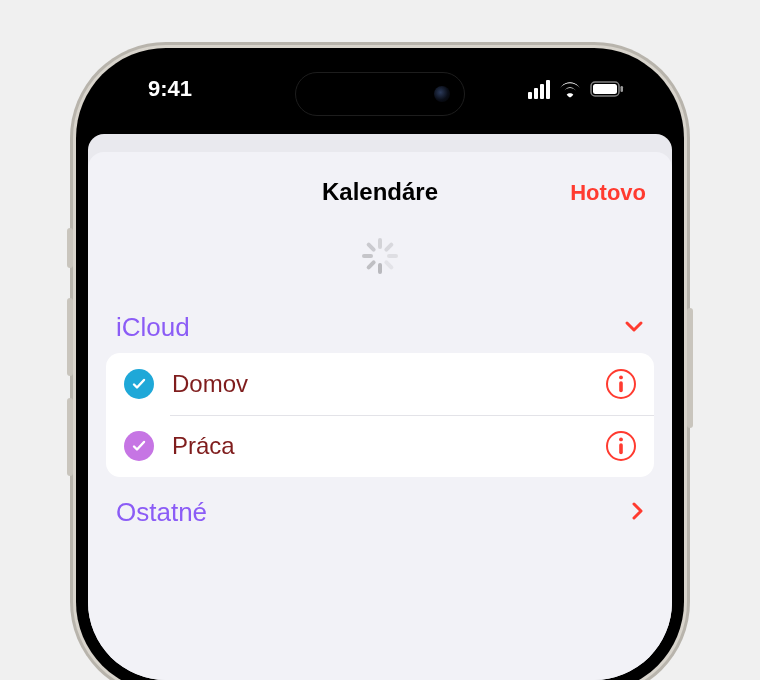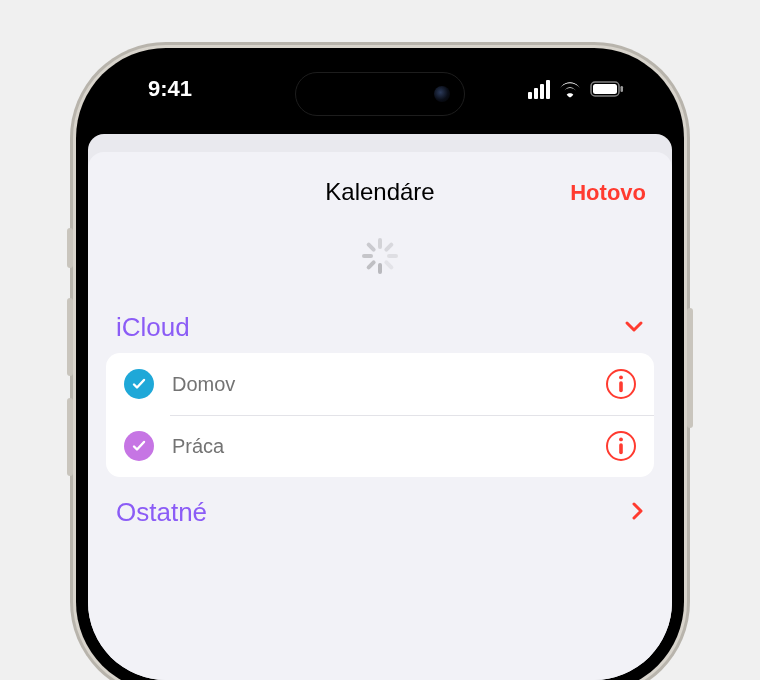--- a/index.html
+++ b/index.html
@@ -85,21 +85,21 @@
   .sheet {
     position:absolute; left:0; right:0; top:18px; bottom:0;
     background:#f2f2f7;
     border-radius: 16px 16px 0 0;
     padding-top: 20px;
   }
   .sheet-header {
     display:flex; align-items:center; justify-content:center;
     position:relative; height:40px;
   }
-  .sheet-title { font-size:24px; font-weight:400; color:#000; }
+  .sheet-title { font-size:24px; font-weight:700; color:#000; }
   .done-btn {
     position:absolute; right:26px; top:8px;
     color:#ff3b30; font-size:22px; font-weight:600;
     background:none; border:none; cursor:pointer;
   }
   .spinner {
     margin: 26px auto 30px;
     width:36px; height:36px; position:relative;
   }
   .spinner span{
@@ -137,21 +137,21 @@
   .list .row:not(:first-child)::before{
     content:""; position:absolute; left:64px; right:0; top:0; height:1px; background:#e3e3e8;
   }
   .row + .row{ border-top:none; margin-left:0; padding-left:18px; }
   .check {
     width:30px; height:30px; border-radius:50%;
     display:flex; align-items:center; justify-content:center;
     flex-shrink:0;
   }
   .check svg{ width:16px; height:16px; }
-  .row-label { flex:1; font-size:20px; color:#737373; }
+  .row-label { flex:1; font-size:24px; color:#7f1d1d; }
   .info-btn {
     width:30px; height:30px; border-radius:50%;
     border:2.5px solid #ff3b30; background:none;
     display:flex; align-items:center; justify-content:center;
     cursor:pointer; flex-shrink:0;
   }
   .info-btn svg{ width:8px; height:18px; }
   .section.second { margin-top:12px; }
 </style>
 </head>

